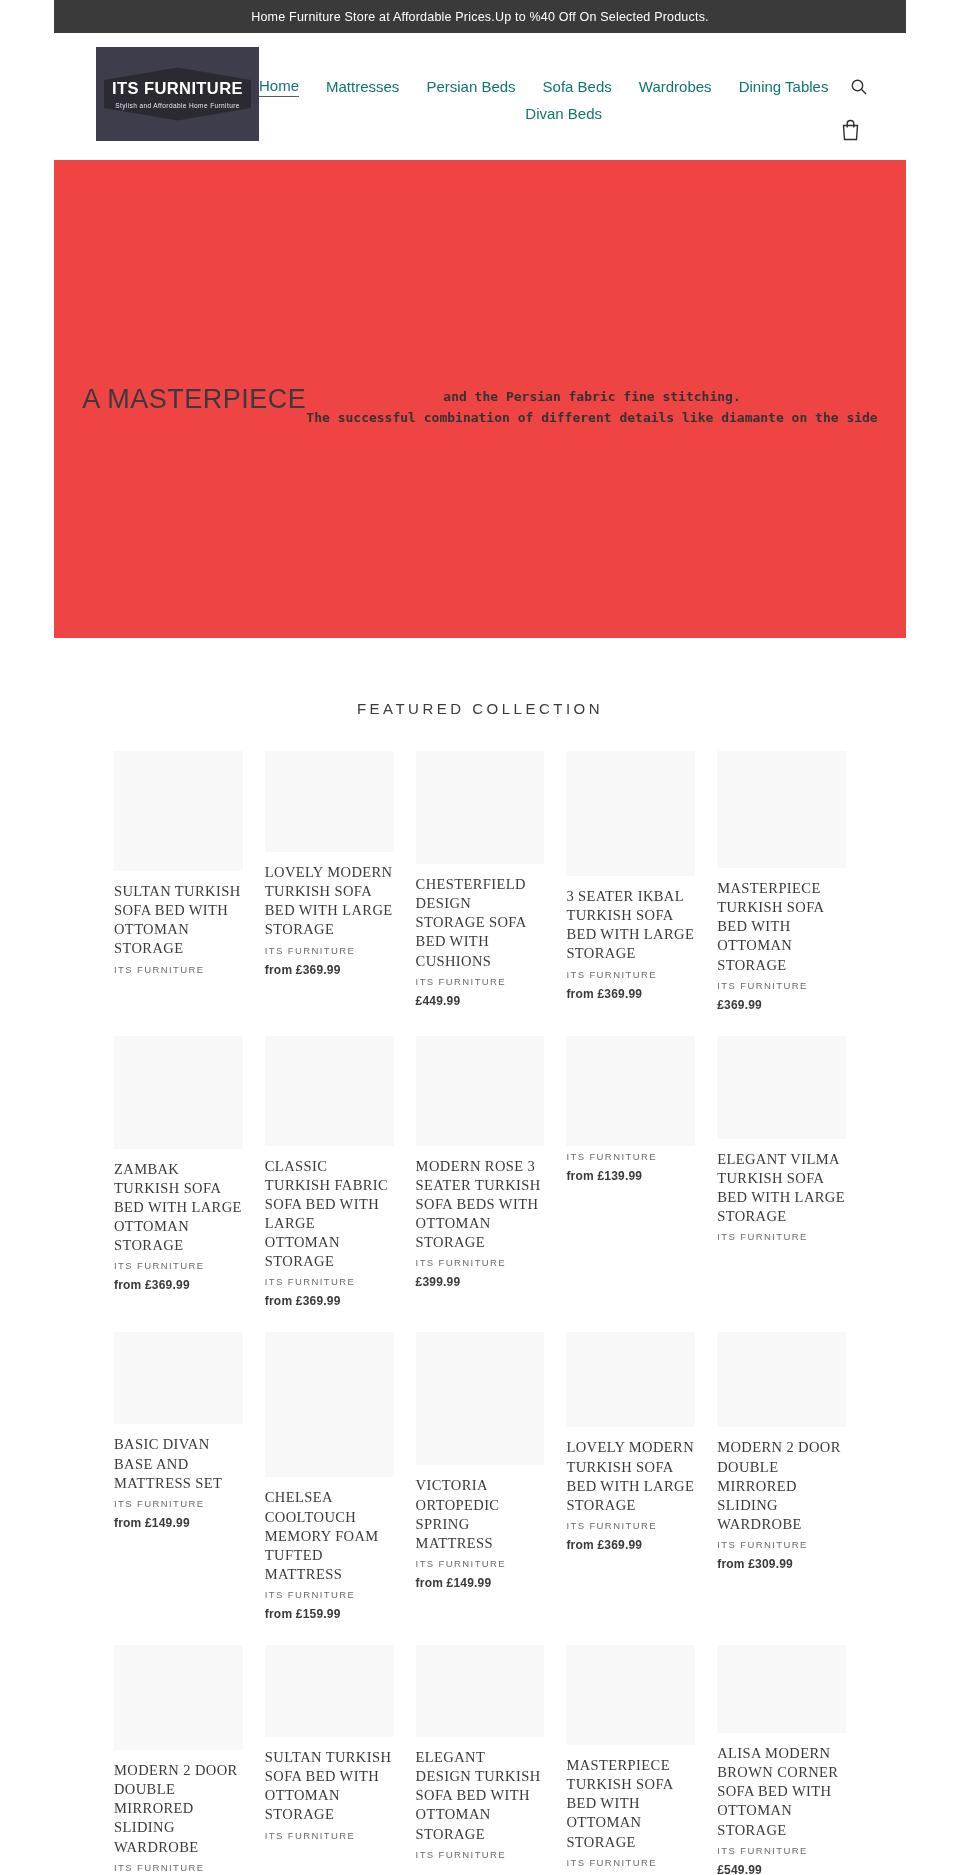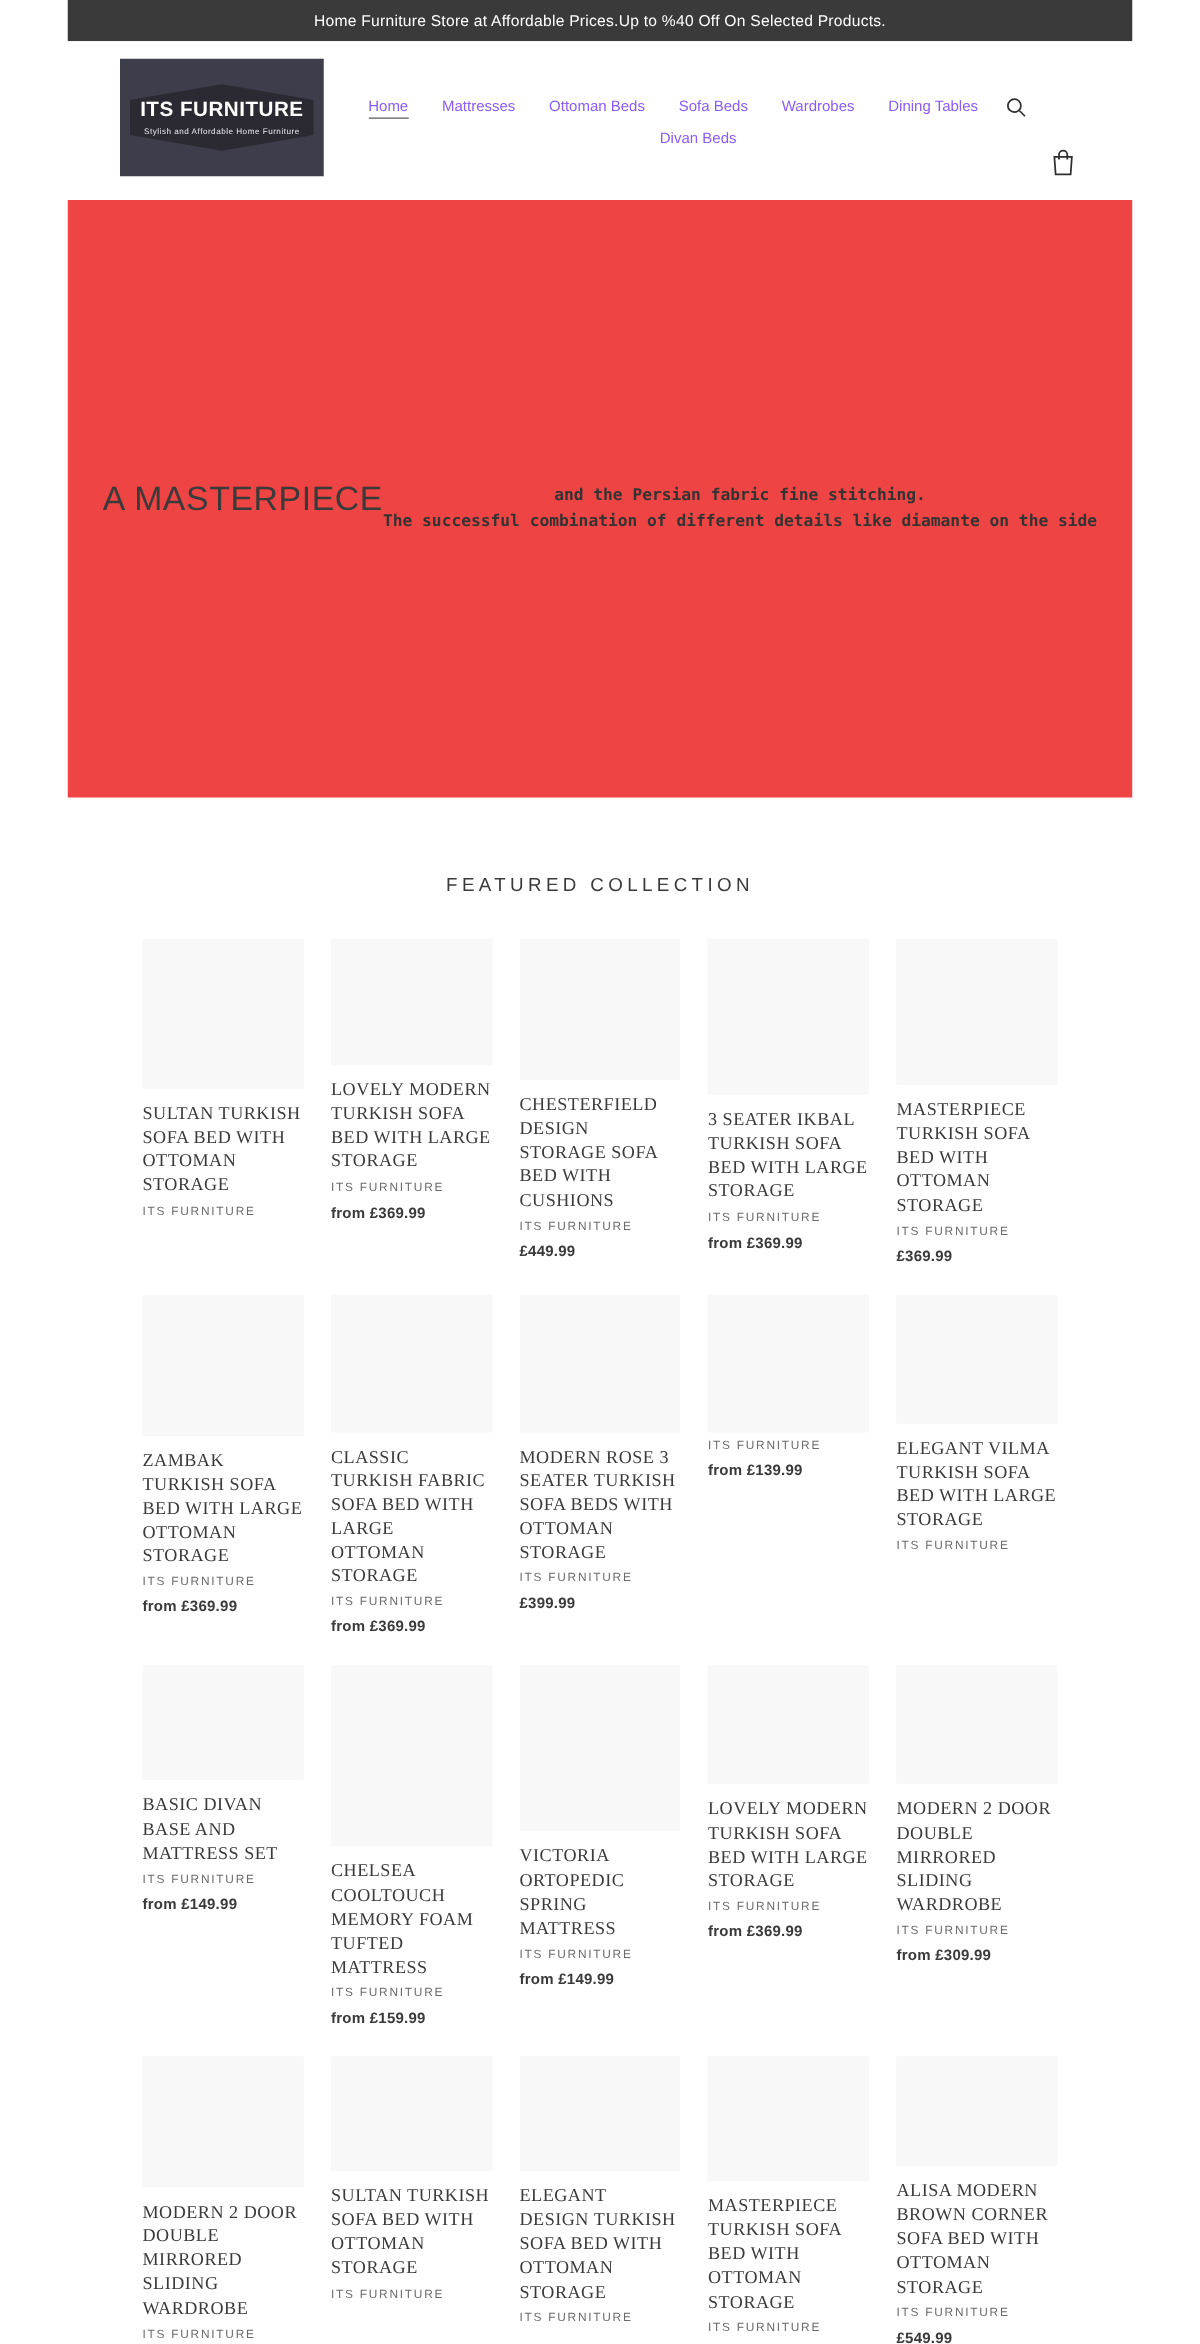--- a/index.html
+++ b/index.html
@@ -27,21 +27,21 @@
   .logo-badge {
     position:absolute; left:8px; right:8px; top:12px; bottom:12px; background:#2b2a33;
     clip-path:polygon(0% 30%, 50% 12%, 100% 30%, 100% 70%, 50% 88%, 0% 70%);
   }
   .logo-title { position:relative; color:#fff; font-weight:bold; font-size:16.5px; letter-spacing:.4px; white-space:nowrap; }
   .logo-tagline { position:relative; color:#e9e9ec; font-size:6.5px; letter-spacing:.4px; margin-top:4px; white-space:nowrap; }
 
   .nav { flex:1; display:flex; flex-direction:column; align-items:center; margin-top:30px; }
   .nav-row { display:flex; align-items:center; }
   .nav-links { display:flex; align-items:center; gap:27px; }
-  .nav-link { font-size:12px; color:#8b5cf6; text-decoration:none; padding-bottom:2px; cursor:pointer; white-space:nowrap; }
+  .nav-link { font-size:15px; color:#0f766e; text-decoration:none; padding-bottom:2px; cursor:pointer; white-space:nowrap; }
   .nav-link.active { border-bottom:1px solid #5a5a5a; }
   .nav-row2 { margin-top:8px; }
   .icon-btn { background:none; border:none; padding:0; margin:0; cursor:pointer; line-height:0; }
   .search-btn { margin-left:22px; }
   .cart-btn { position:absolute; right:46px; top:86px; }
 
   
   .hero { height:478px; background:#ef4444; display:flex; flex-direction:row; align-items:center; justify-content:center; }
   .hero-title { font-size:27px; font-weight:400; letter-spacing:.5px; color:#3a3a3a; }
   .hero-sub { margin-top:17px; text-align:center; font-family:"DejaVu Sans Mono", monospace; font-weight:bold; font-size:13px; line-height:1.55; color:#333333; }
@@ -85,21 +85,21 @@
       <div class="logo-badge"></div>
       <div class="logo-title">ITS FURNITURE</div>
       <div class="logo-tagline">Stylish and Affordable Home Furniture</div>
     </div>
 
     <nav class="nav">
       <div class="nav-row">
         <span class="nav-links">
             <a class="nav-link active">Home</a>
             <a class="nav-link">Mattresses</a>
-            <a class="nav-link">Ottoman Beds</a>
+            <a class="nav-link">Persian Beds</a>
             <a class="nav-link">Sofa Beds</a>
             <a class="nav-link">Wardrobes</a>
             <a class="nav-link">Dining Tables</a>
           </span>
         <button class="icon-btn search-btn">
           <span>
             <svg width="18" height="18" viewBox="0 0 18 18" fill="none" stroke="#2f2f2f" stroke-width="1.4">
               <circle cx="7.5" cy="7.5" r="5.2"></circle>
               <line x1="11.6" y1="11.6" x2="16" y2="16"></line>
             </svg>

